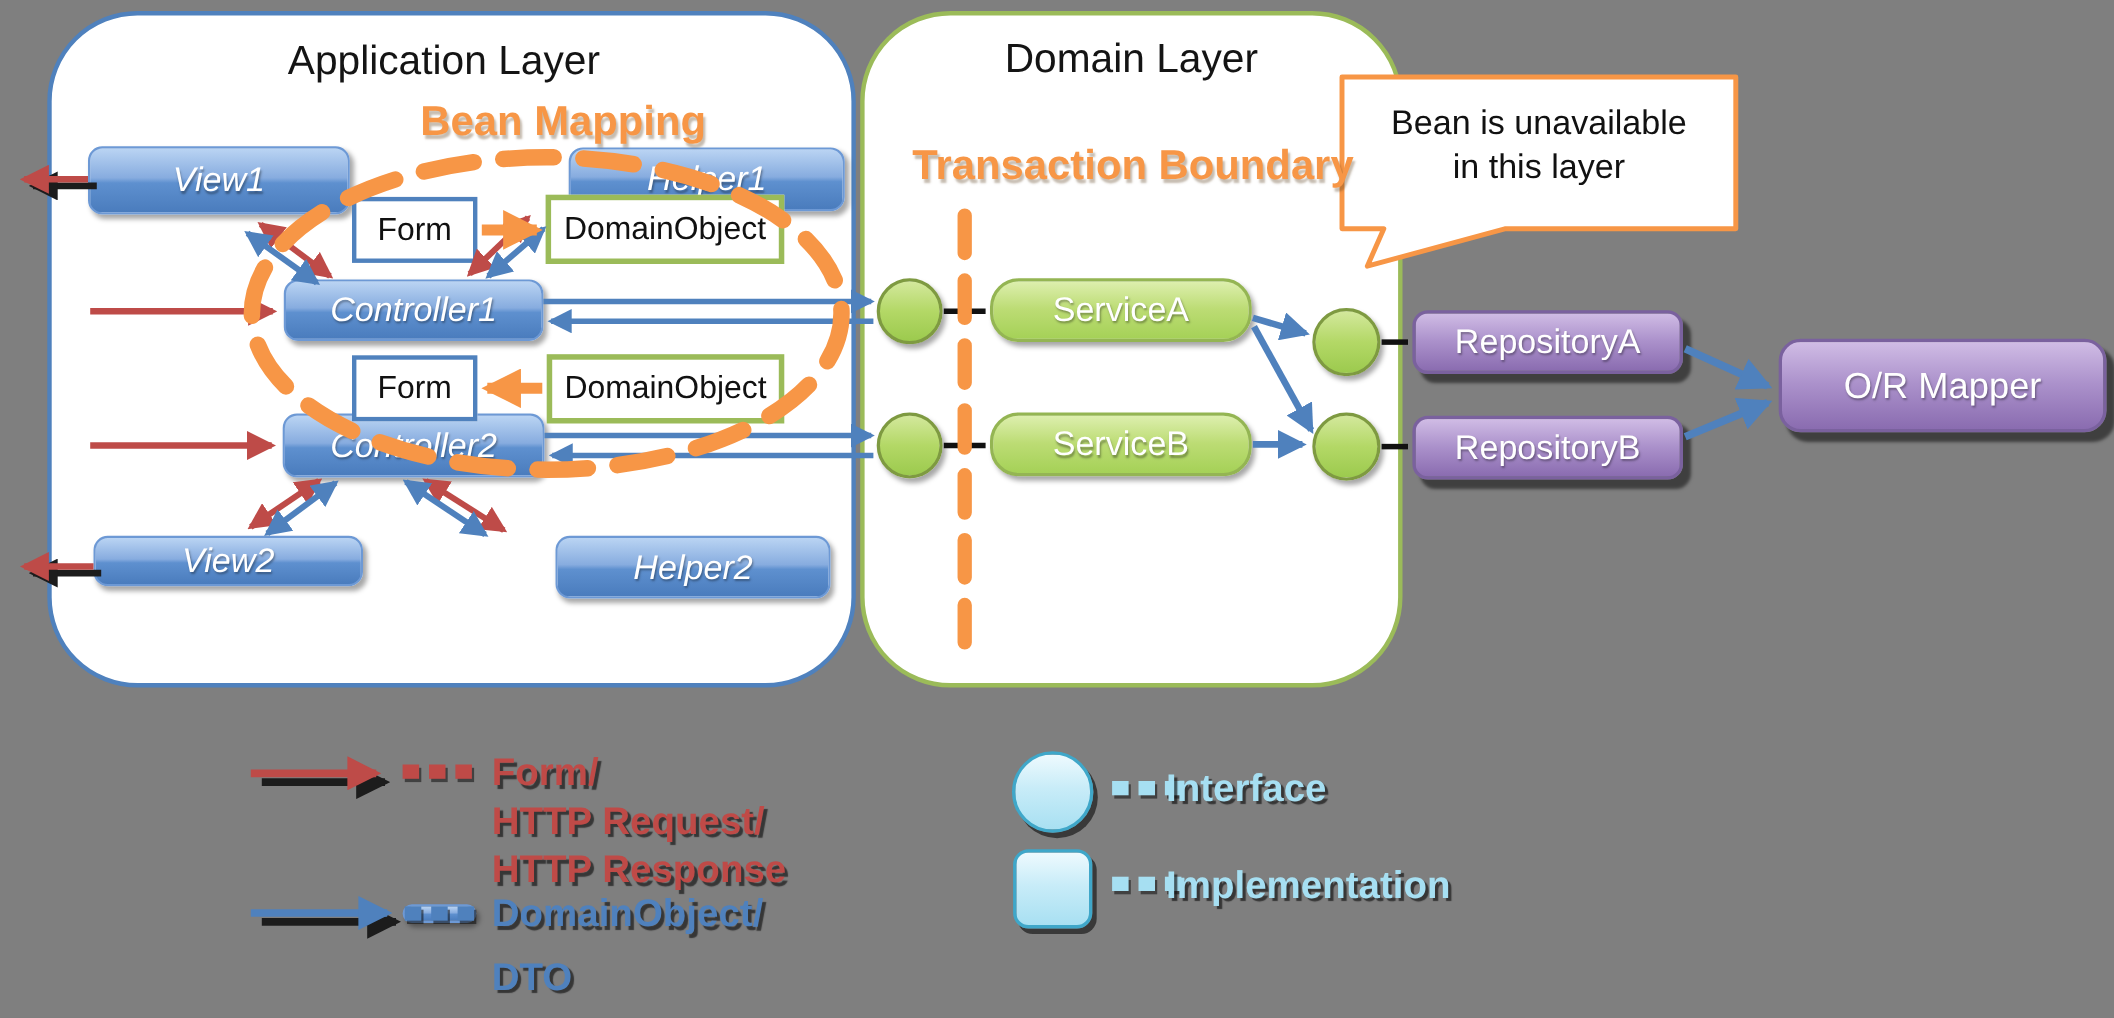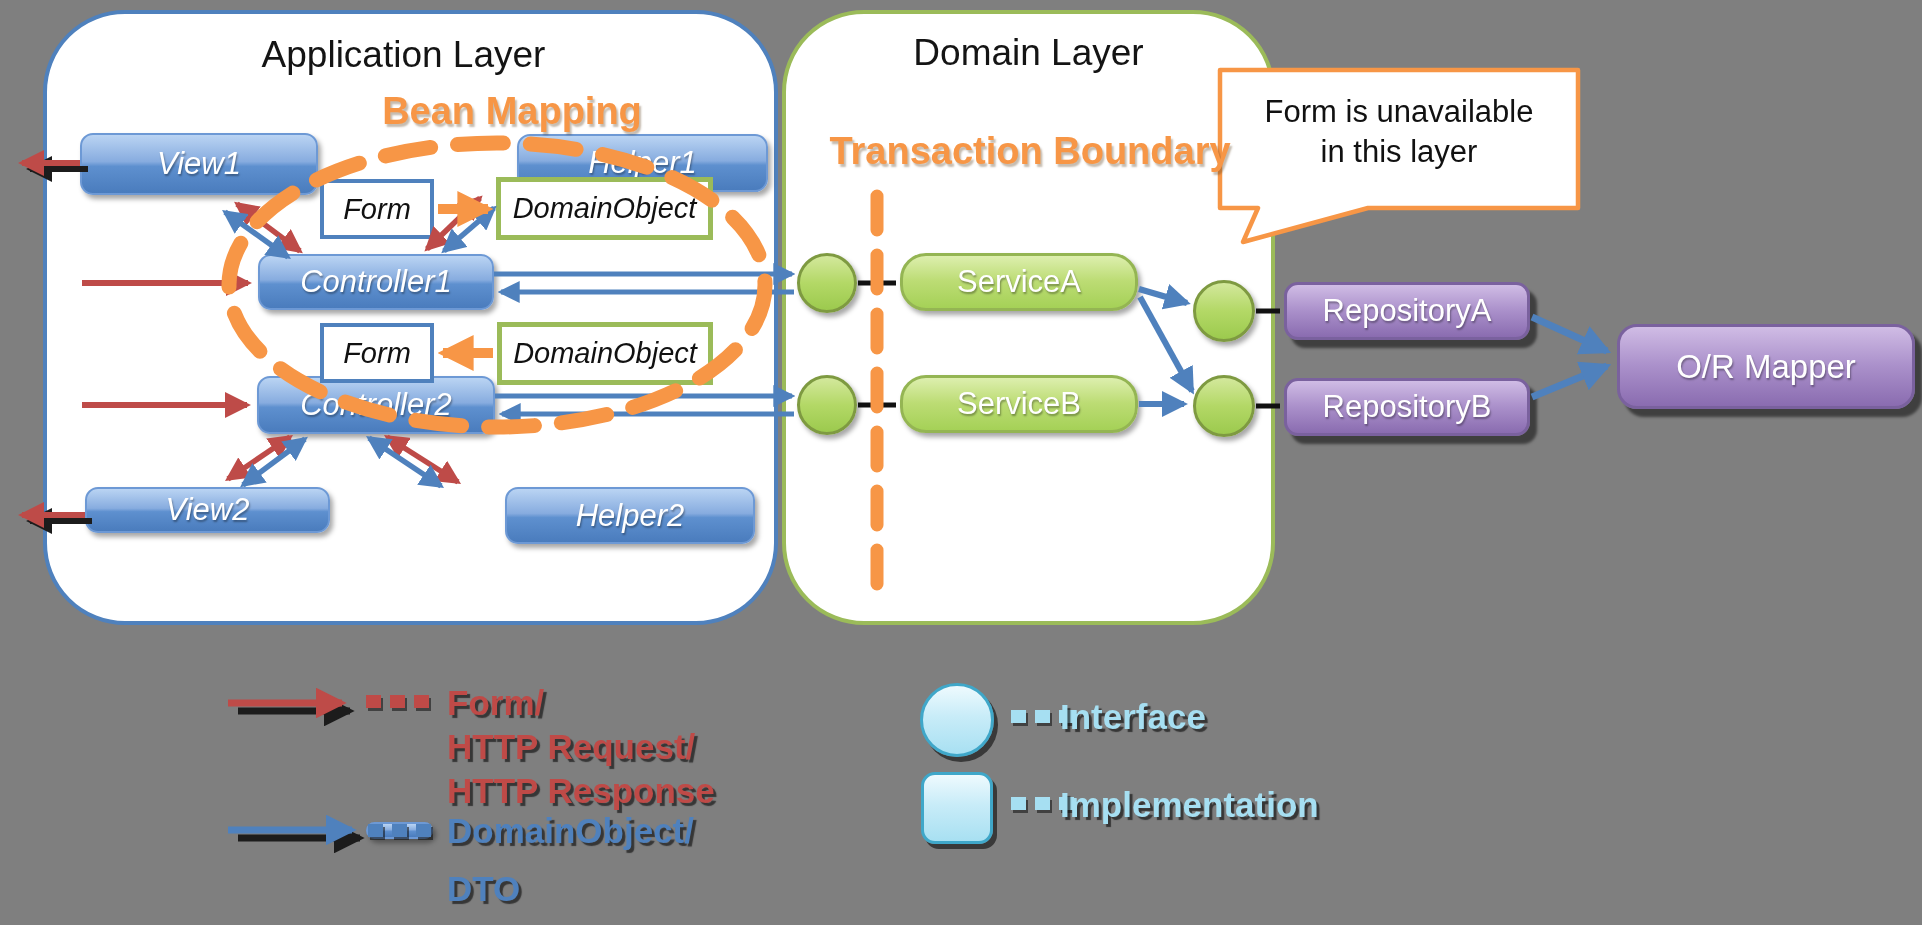--- a/index.html
+++ b/index.html
@@ -12,21 +12,21 @@
   .node{position:absolute;z-index:10;box-sizing:border-box;display:flex;align-items:center;
         justify-content:center;color:#fff;font-size:31px;
         text-shadow:1px 2px 2px rgba(0,0,0,.35);}
   .blue{background:linear-gradient(180deg,#bad4f3 0%,#87acdf 46%,#5e90cf 54%,#4a7cbd 100%);
         border:2px solid #6d99d5;border-radius:13px;box-shadow:3px 4px 5px rgba(0,0,0,.35);font-style:italic;}
   .greenbox{background:linear-gradient(180deg,#ddefae 0%,#bcdc74 48%,#a5d157 100%);
         border:3px solid #94b553;border-radius:26px;box-shadow:3px 4px 5px rgba(0,0,0,.35);}
   .purple{background:linear-gradient(180deg,#d0bce5 0%,#ab91cb 48%,#8a6cb0 100%);
         border:3px solid #7a619e;border-radius:14px;box-shadow:7px 8px 3px rgba(0,0,0,.5);}
   .whitebox{position:absolute;z-index:12;box-sizing:border-box;background:#fff;display:flex;
-        align-items:center;justify-content:center;color:#111;font-size:29px;font-style:italic;}
+        align-items:center;justify-content:center;color:#111;font-size:29px;}
   .formbox{border:4px solid #4f81bd;}
   .dobox{border:5px solid #9bbb59;}
   .circle{position:absolute;z-index:11;box-sizing:border-box;border-radius:50%;
         background:linear-gradient(180deg,#d3e89c 0%,#b3d866 50%,#9cca4e 100%);
         border:3px solid #7e9a41;box-shadow:3px 4px 5px rgba(0,0,0,.35);}
 
   .overlay{position:absolute;z-index:40;}
   .layer-title{font-size:37px;color:#141414;text-align:center;}
   .orange-title{font-size:38px;font-weight:bold;color:#f79646;text-align:center;
         text-shadow:2px 3px 2px rgba(90,60,25,.35);}
@@ -97,21 +97,21 @@
     </div>
   <div class="circle" style="left:1193px;top:280px;width:62px;height:62px;"></div>
   <div class="circle" style="left:1193px;top:375px;width:62px;height:62px;"></div>
 
   <div class="node purple" style="left:1284px;top:282px;width:246px;height:58px;">
       <span>RepositoryA</span>
     </div>
   <div class="node purple" style="left:1284px;top:378px;width:246px;height:58px;">
       <span>RepositoryB</span>
     </div>
-  <div class="node purple" style="left:1617px;top:324px;width:298px;height:85px;font-size:33px;border-radius:20px;justify-content:center;">
+  <div class="node purple" style="left:1617px;top:308px;width:298px;height:85px;font-size:33px;border-radius:20px;justify-content:center;">
       <span>O/R Mapper</span>
     </div>
 
   <div class="legend-shape" style="left:920px;top:683px;width:74px;height:74px;border-radius:50%;"></div>
   <div class="legend-shape" style="left:921px;top:772px;width:72px;height:72px;border-radius:14px;"></div>
 
   <svg class="wires" width="1922" height="925" viewBox="0 0 1922 925">
     <defs>
       <marker id="m-red" viewBox="0 0 10 10" refX="8.5" refY="5" markerWidth="4.4" markerHeight="4.4" orient="auto">
           <path d="M0 0 L10 5 L0 10 z" fill="#be4b48"></path>
@@ -200,21 +200,21 @@
 
     <line x1="877" y1="196" x2="877" y2="597" stroke="#f79646" stroke-width="13" stroke-dasharray="34 25" stroke-linecap="round"></line>
   </svg>
 
   <div class="overlay layer-title" style="left:36px;top:34px;width:735px;">Application Layer</div>
   <div class="overlay orange-title" style="left:327px;top:90px;width:370px;">Bean Mapping</div>
   <div class="overlay layer-title" style="left:782px;top:32px;width:493px;">Domain Layer</div>
   <div class="overlay orange-title" style="left:815px;top:130px;width:430px;">Transaction Boundary</div>
 
   <div class="overlay callout-text" style="left:1232px;top:92px;width:334px;">
-    <div>Form is unavailable</div>
+    <div>Bean is unavailable</div>
     <div>in this layer</div>
   </div>
 
   <div class="trio red" style="left:366px;top:695px;">
       <span></span>
       <span></span>
       <span></span>
     </div>
   <div class="legend-text red-t" style="left:447px;top:683px;">Form/</div>
   <div class="legend-text red-t" style="left:447px;top:727px;">HTTP Request/</div>

